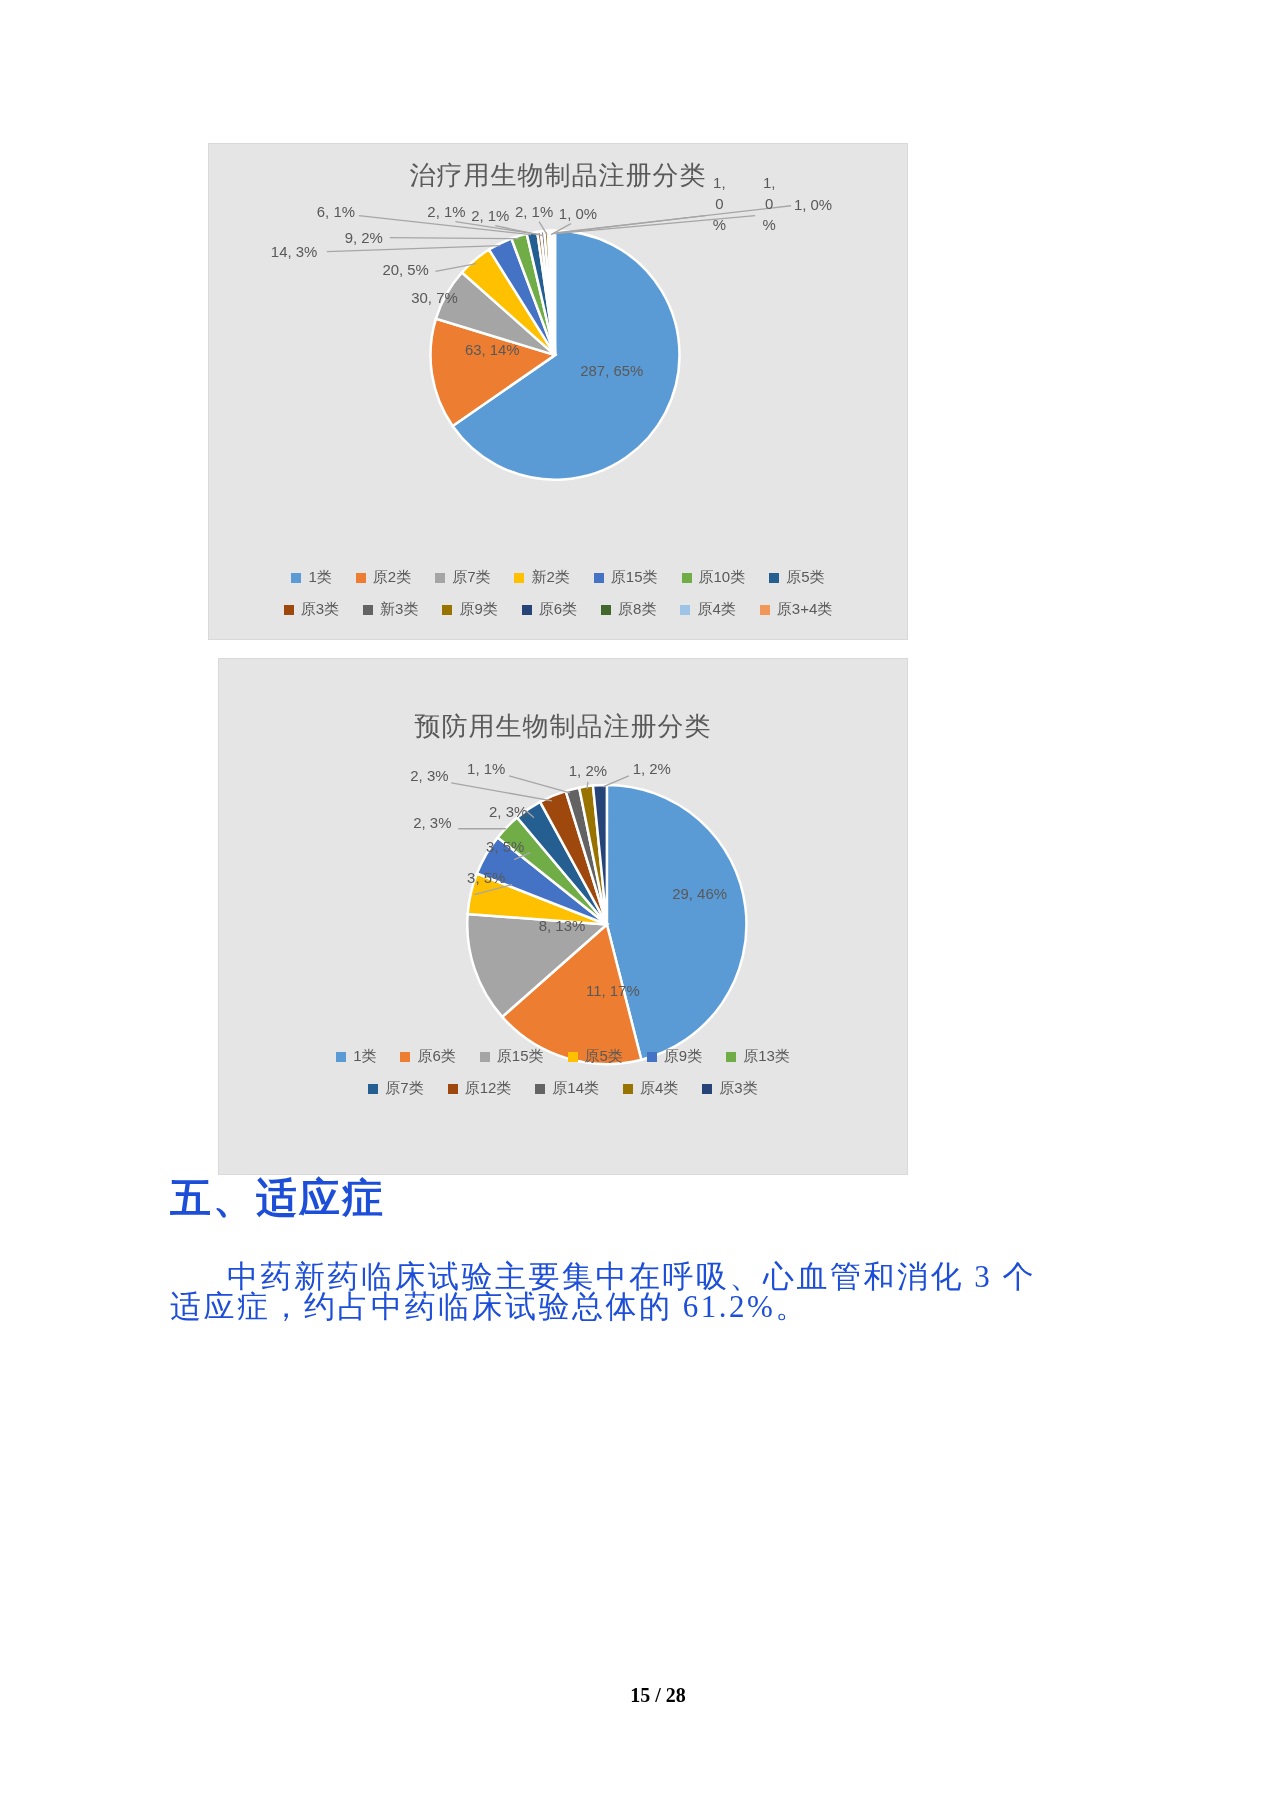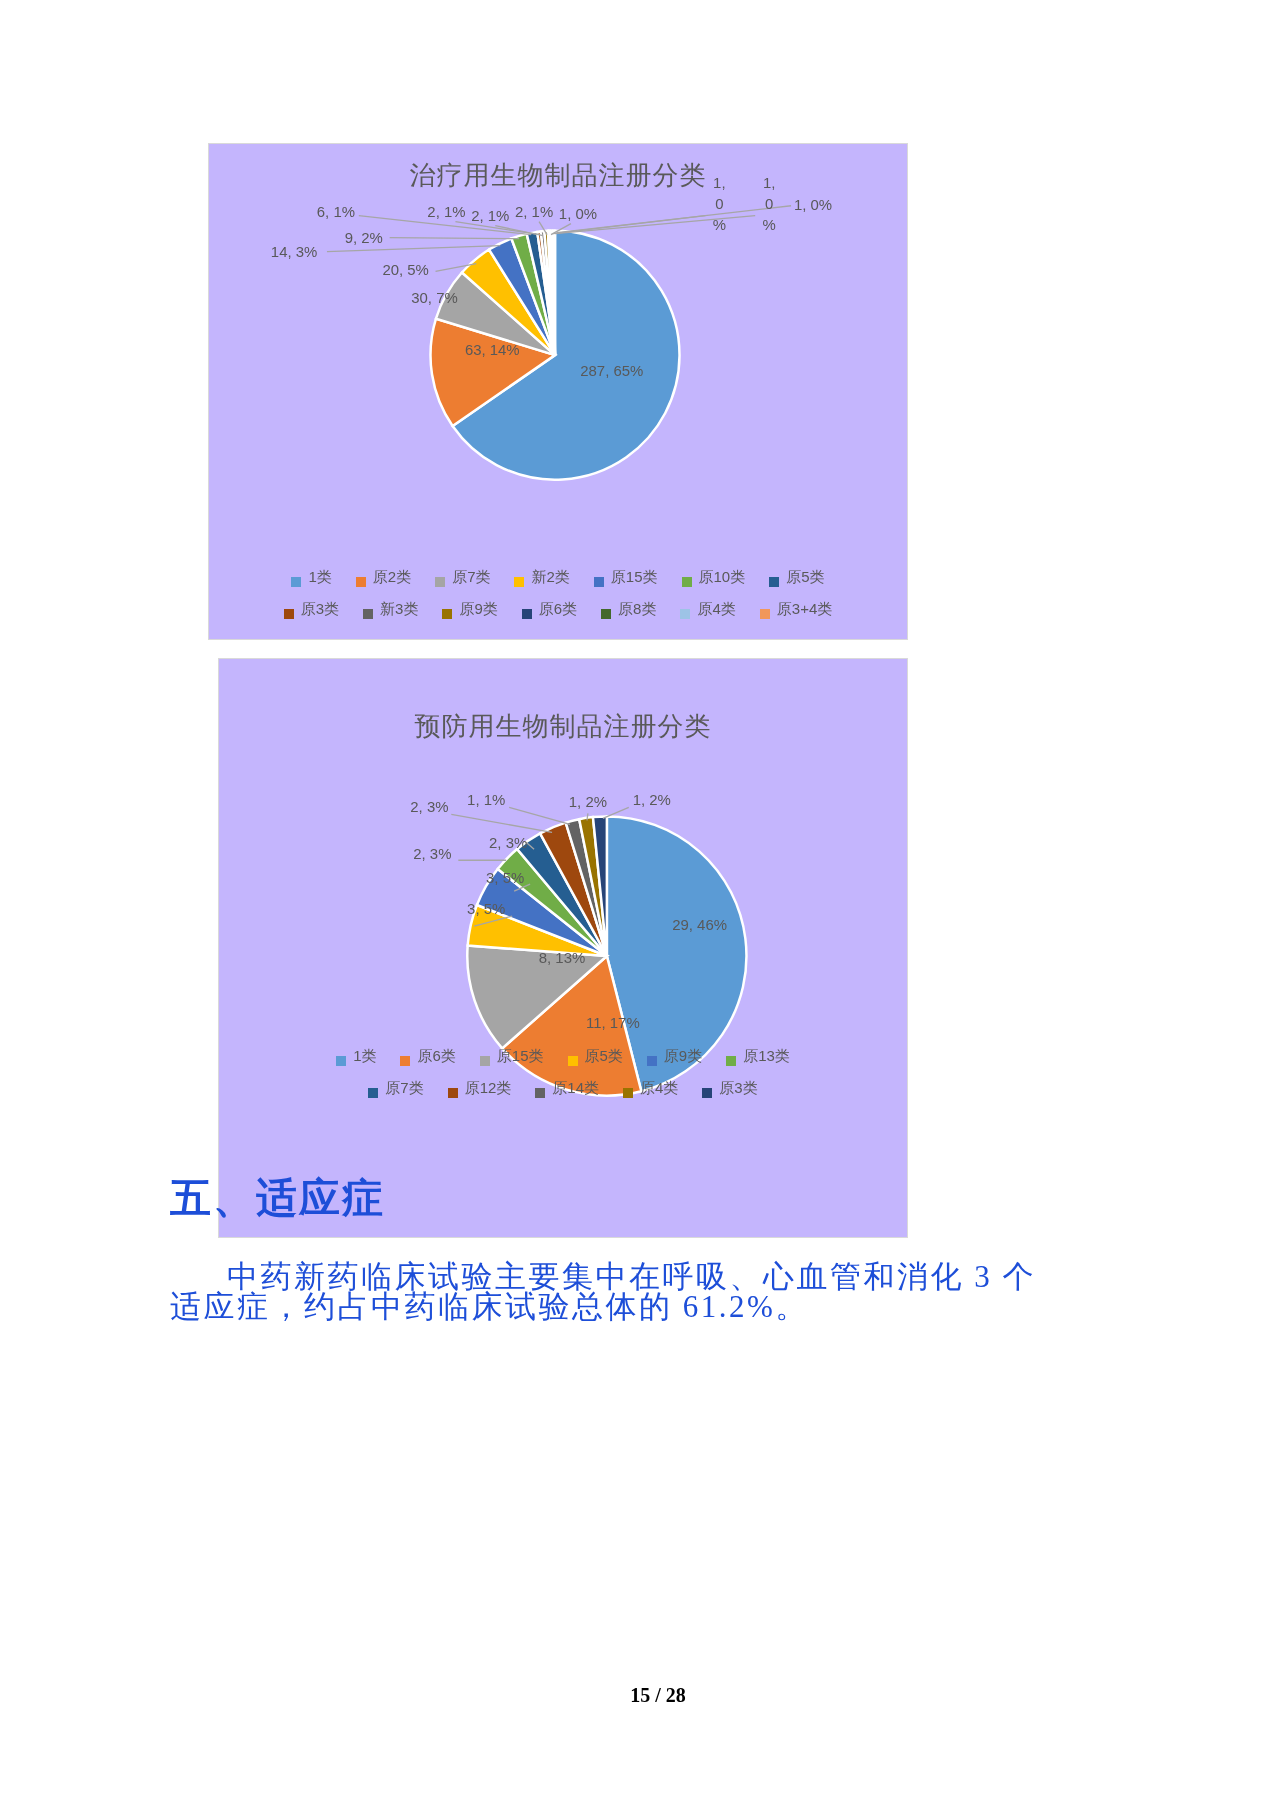--- a/index.html
+++ b/index.html
@@ -1,37 +1,37 @@
 <!DOCTYPE html>
 <html><head>
 <meta charset="utf-8">
 <style>
   html,body{margin:0;padding:0;}
   body{
     width:1280px;height:1810px;background:#ffffff;position:relative;overflow:hidden;
     font-family:"Liberation Sans","DejaVu Sans",sans-serif;
   }
   .chart-panel{
-    position:absolute;border:1px solid #D9D9D9;background:#c4b5fd;box-sizing:border-box;
+    position:absolute;border:1px solid #D9D9D9;background:#e5e5e5;box-sizing:border-box;
   }
   #panel1{left:208px;top:143px;width:700px;height:497px;}
-  #panel2{left:218px;top:658px;width:690px;height:580px;}
+  #panel2{left:218px;top:658px;width:690px;height:517px;}
   .chart-title{
     position:absolute;left:0;right:0;text-align:center;color:#595959;
     font-size:26px;letter-spacing:1px;font-weight:500;
   }
   #panel1 .chart-title{top:14px;}
   #panel2 .chart-title{top:50px;}
   .pie-svg{position:absolute;left:0;top:0;width:100%;height:100%;}
   .pie-svg text{font-family:"Liberation Sans","DejaVu Sans",sans-serif;font-size:15px;fill:#595959;}
   .legend{position:absolute;left:0;right:0;}
   #panel1 .legend{top:424px;}
   #panel2 .legend{top:388px;}
   .legend-row{display:flex;justify-content:center;gap:24px;margin-bottom:13px;}
-  .legend-item{display:flex;align-items:flex-end;gap:7px;color:#595959;font-size:15px;white-space:nowrap;}
+  .legend-item{display:flex;align-items:center;gap:7px;color:#595959;font-size:15px;white-space:nowrap;}
   .legend-swatch{width:10px;height:10px;display:inline-block;flex:0 0 auto;}
   .section-heading{
     position:absolute;left:170px;top:1171px;font-size:41px;font-weight:bold;color:#1d4ed8;
     letter-spacing:2px;font-family:"Liberation Sans","DejaVu Sans",sans-serif;
   }
   .para-line{
     position:absolute;color:#1d4ed8;font-size:31px;letter-spacing:2.5px;
     font-family:"Liberation Serif","DejaVu Serif",serif;
   }
   #para-line1{left:227px;top:1256px;}

